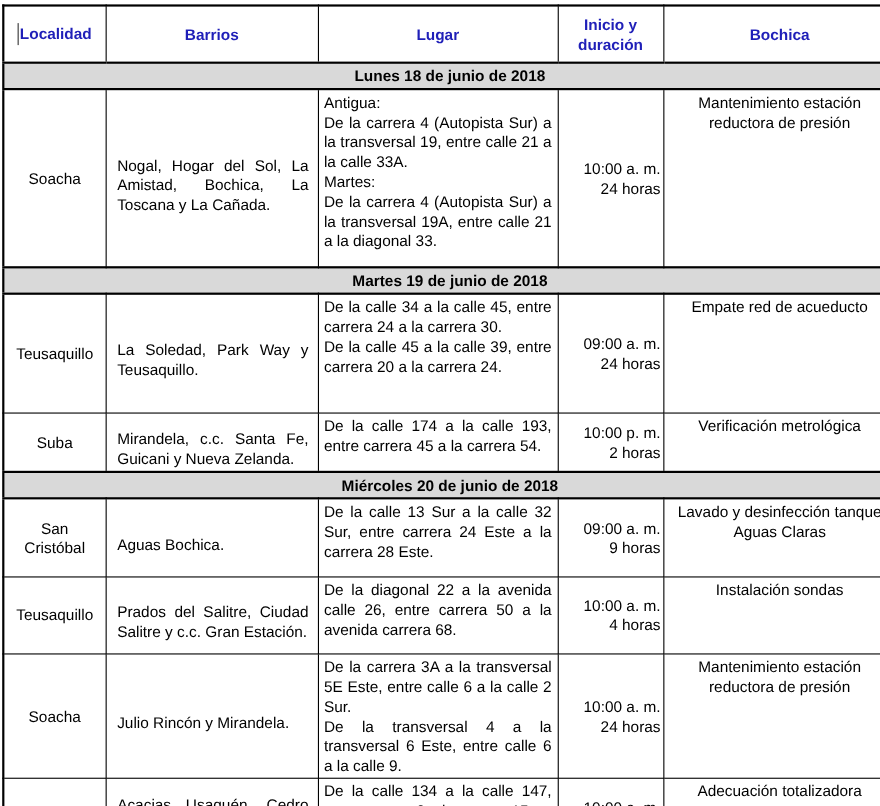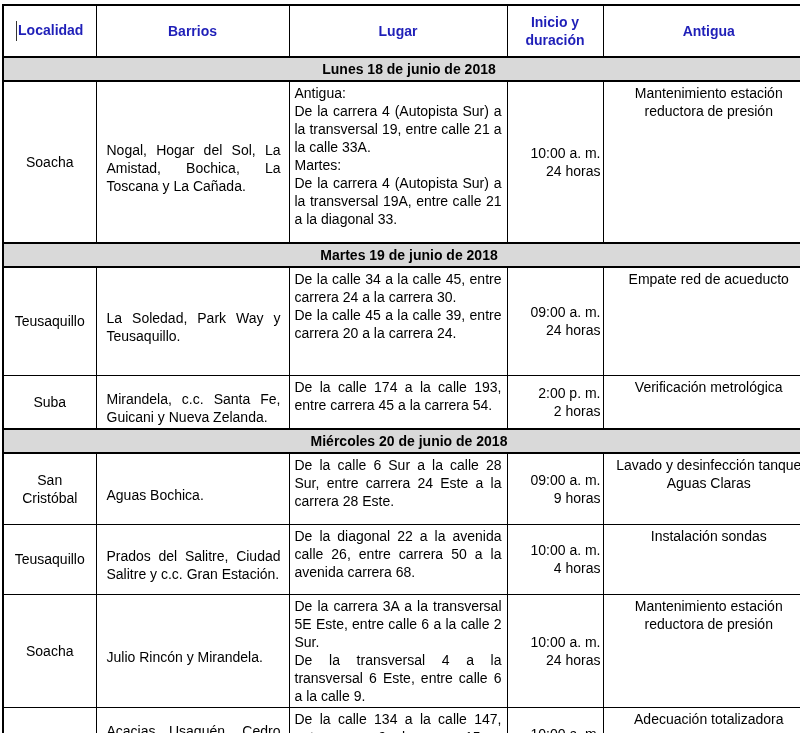--- a/index.html
+++ b/index.html
@@ -110,21 +110,21 @@
       <col style="width:218px">
       <col style="width:96px">
       <col style="width:212px">
     </colgroup>
     <thead>
       <tr>
         <th><span class="caret"></span><span>Localidad</span></th>
         <th><span>Barrios</span></th>
         <th><span>Lugar</span></th>
         <th><span>Inicio y duración</span></th>
-        <th><span>Antigua</span></th>
+        <th><span>Bochica</span></th>
       </tr>
     </thead>
     <tbody>
 
       <tr class="band">
         <td colspan="5">Lunes 18 de junio de 2018</td>
       </tr>
       <tr class="r-lun-0">
         <td class="loc">Soacha</td>
         <td class="barrios">Nogal, Hogar del Sol, La Amistad, Bochica, La Toscana y La Cañada.</td>
@@ -157,34 +157,34 @@
         </td>
         <td class="trabajos">Empate red de acueducto</td>
       </tr>
       <tr class="r-mar-1">
         <td class="loc">Suba</td>
         <td class="barrios">Mirandela, c.c. Santa Fe, Guicani y Nueva Zelanda.</td>
         <td class="lugar">
           <div class="lg-text">De la calle 174 a la calle 193, entre carrera 45 a la carrera 54.</div>
         </td>
         <td class="inicio">
-          <div>2:00 p. m.</div>
+          <div>10:00 p. m.</div>
           <div>2 horas</div>
         </td>
         <td class="trabajos">Verificación metrológica</td>
       </tr>
 
       <tr class="band">
         <td colspan="5">Miércoles 20 de junio de 2018</td>
       </tr>
       <tr class="r-mie-0">
         <td class="loc">San Cristóbal</td>
         <td class="barrios">Aguas Bochica.</td>
         <td class="lugar">
-          <div class="lg-text">De la calle 6 Sur a la calle 28 Sur, entre carrera 24 Este a la carrera 28 Este.</div>
+          <div class="lg-text">De la calle 13 Sur a la calle 32 Sur, entre carrera 24 Este a la carrera 28 Este.</div>
         </td>
         <td class="inicio">
           <div>09:00 a. m.</div>
           <div>9 horas</div>
         </td>
         <td class="trabajos">Lavado y desinfección tanque Aguas Claras</td>
       </tr>
       <tr class="r-mie-1">
         <td class="loc">Teusaquillo</td>
         <td class="barrios">Prados del Salitre, Ciudad Salitre y c.c. Gran Estación.</td>

